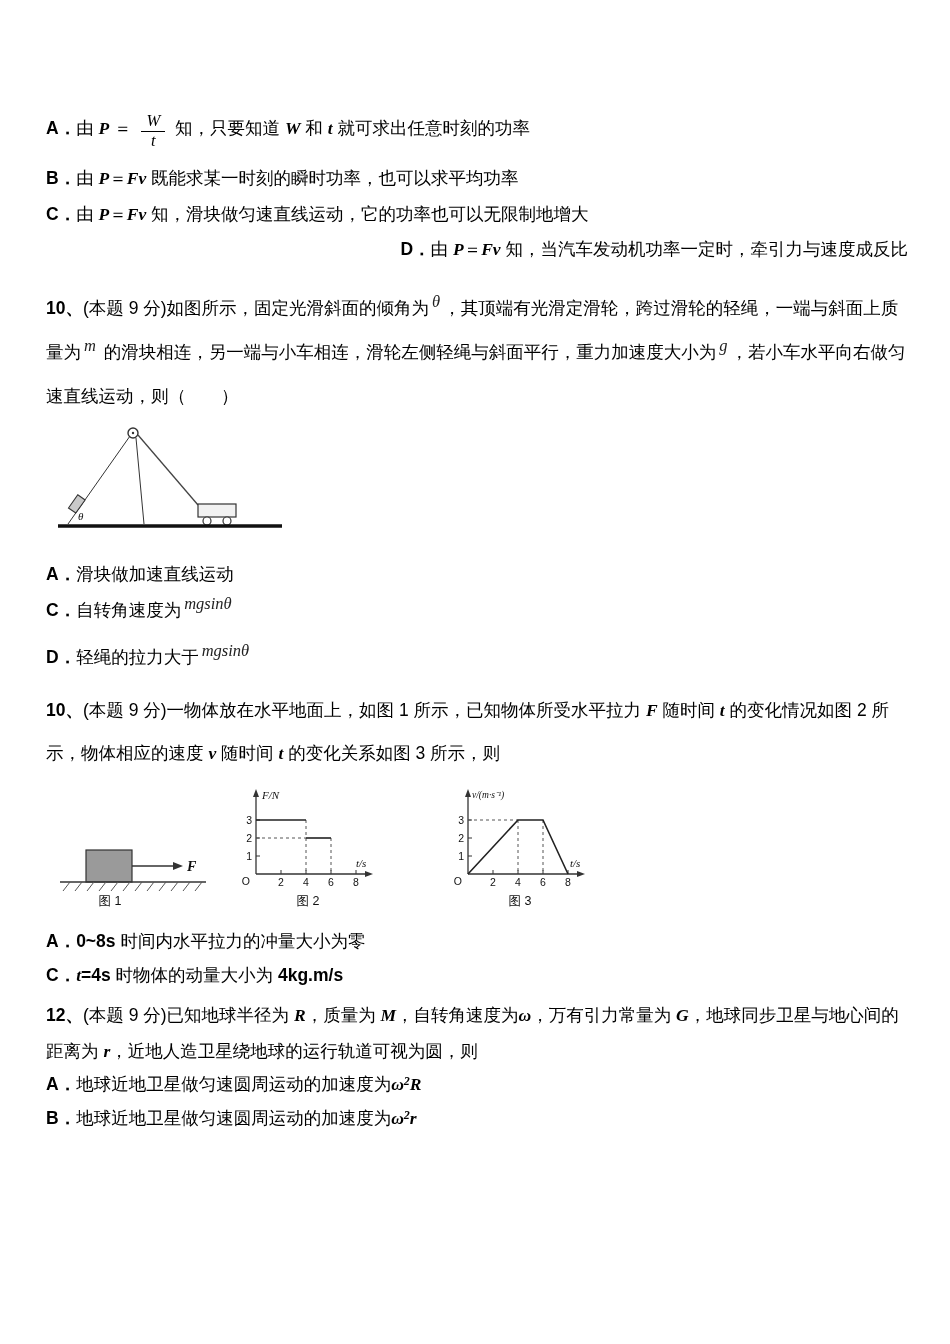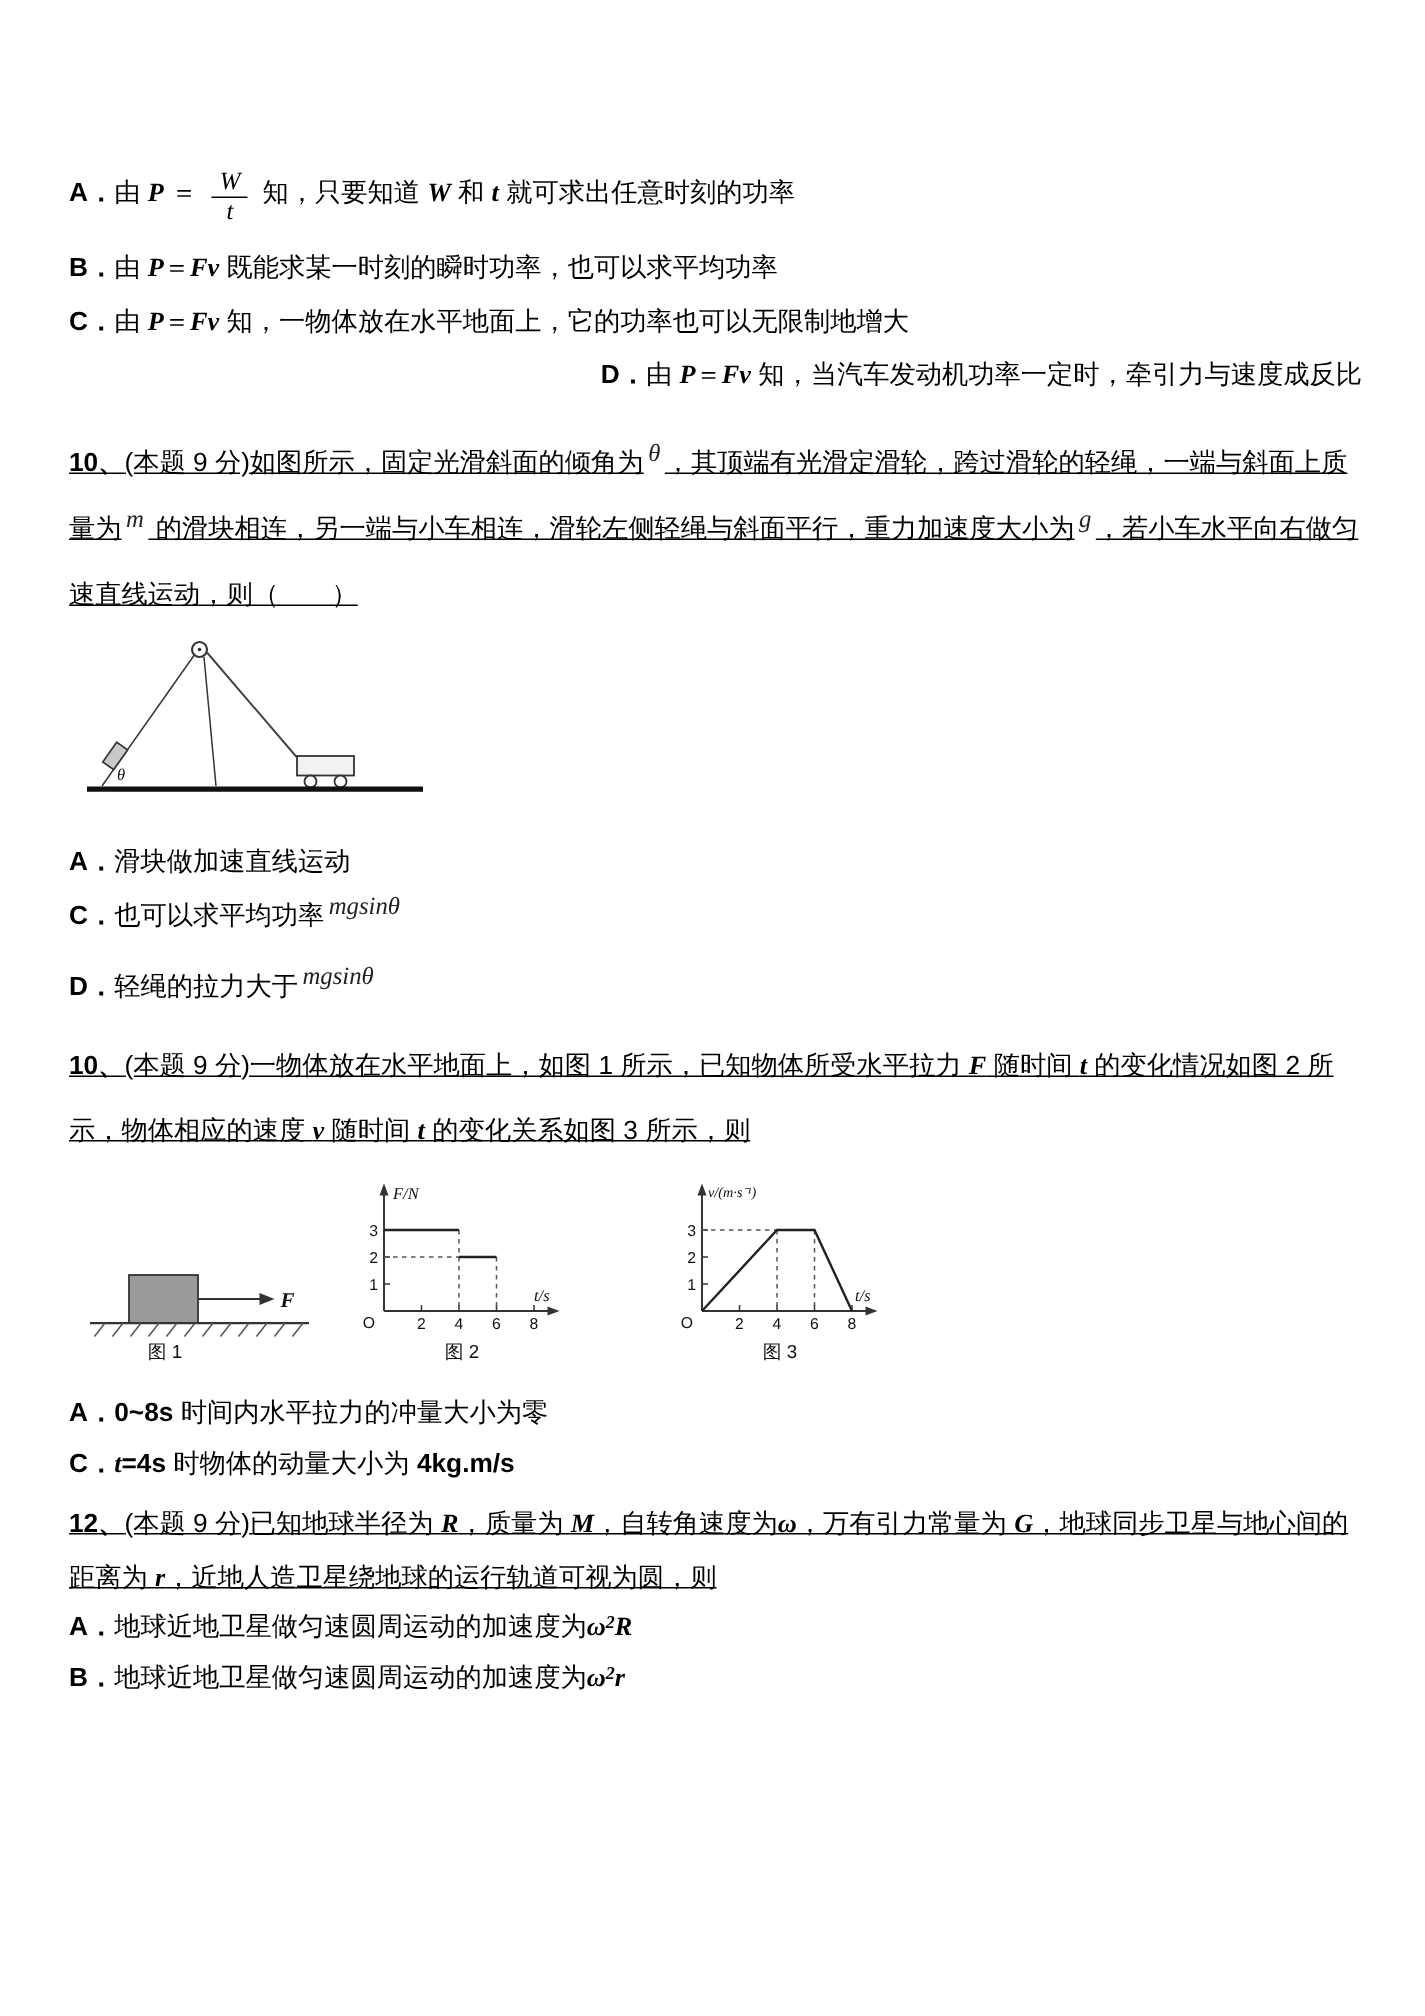--- a/index.html
+++ b/index.html
@@ -6,21 +6,21 @@
   .page{width:950px;height:1344px;background:#fff;color:#000;overflow:hidden;
     font-family:"Liberation Sans","DejaVu Sans",sans-serif;font-size:17.5px;
     padding:96px 42px 0 46px;box-sizing:border-box;margin-top:16px;}
   p{margin:0;}
   .opt{line-height:1.3;margin-bottom:13px;}
   .opt-sm{margin-bottom:11px;}
   .opt-frac{margin-bottom:16px;}
   .mb-lg{margin-bottom:26px;text-align:right;}
   .mt-sm{margin-top:10px;}
   .mt-md{margin-top:24px;margin-bottom:20px;}
-  .stem{line-height:2.5;text-decoration:underline;}
+  .stem{line-height:2.5;}
   .stem-tight{line-height:2.05;margin-bottom:4px;}
   .figwrap{margin:4px 0 14px 10px;}
   .figrow{display:flex;align-items:flex-end;margin:6px 0 22px 10px;}
   .f1{margin-right:12px;}
   .f2{margin-right:62px;}
   .sg-t{}
   .sg-b{font-weight:700;}
   .sg-v{font-family:"Liberation Serif","DejaVu Serif",serif;font-style:italic;font-weight:700;}
   .sg-mr{font-family:"Liberation Serif","DejaVu Serif",serif;font-style:italic;display:inline-block;
     transform:translateY(-7px);padding:0 3px;font-size:16.5px;color:#222;}
@@ -52,21 +52,21 @@
   svg .pulley{fill:#fff;stroke:#333;stroke-width:1.4;}
 </style>
 </head>
 <body>
 
 <div class="page">
 
   <section>
     <p class="opt opt-frac"><span class="sg-b">A．</span><span class="sg-t">由 </span><span class="sg-v">P</span><span class="sg-t"> ＝ </span><span class="frac"><span class="num">W</span><span class="den">t</span></span><span class="sg-t"> 知，只要知道 </span><span class="sg-v">W</span><span class="sg-t"> 和 </span><span class="sg-v">t</span><span class="sg-t"> 就可求出任意时刻的功率</span></p>
     <p class="opt"><span class="sg-b">B．</span><span class="sg-t">由 </span><span class="sg-v">P</span><span class="sg-t">＝</span><span class="sg-v">Fv</span><span class="sg-t"> 既能求某一时刻的瞬时功率，也可以求平均功率</span></p>
-    <p class="opt"><span class="sg-b">C．</span><span class="sg-t">由 </span><span class="sg-v">P</span><span class="sg-t">＝</span><span class="sg-v">Fv</span><span class="sg-t"> 知，一物体放在水平地面上，它的功率也可以无限制地增大</span></p>
+    <p class="opt"><span class="sg-b">C．</span><span class="sg-t">由 </span><span class="sg-v">P</span><span class="sg-t">＝</span><span class="sg-v">Fv</span><span class="sg-t"> 知，滑块做匀速直线运动，它的功率也可以无限制地增大</span></p>
     <p class="opt mb-lg"><span class="sg-b">D．</span><span class="sg-t">由 </span><span class="sg-v">P</span><span class="sg-t">＝</span><span class="sg-v">Fv</span><span class="sg-t"> 知，当汽车发动机功率一定时，牵引力与速度成反比</span></p>
   </section>
 
   <section>
     <p class="stem"><span class="sg-b">10、</span><span class="sg-t">(本题 9 分)如图所示，固定光滑斜面的倾角为</span><span class="sg-mr">θ</span><span class="sg-t">，其顶端有光滑定滑轮，跨过滑轮的轻绳，一端与斜面上质量为</span><span class="sg-mr">m</span><span class="sg-t"> 的滑块相连，另一端与小车相连，滑轮左侧轻绳与斜面平行，重力加速度大小为</span><span class="sg-mr">g</span><span class="sg-t">，若小车水平向右做匀速直线运动，则（　　）</span></p>
 
     <div class="figwrap">
       <svg viewBox="0 0 230 122" width="230" height="122">
         <line class="thin" x1="74" y1="14" x2="12" y2="102"></line>
         <line class="thin" x1="80" y1="16" x2="88" y2="102"></line>
@@ -76,21 +76,21 @@
         <polygon class="slider" points="19.8,91 29.1,78 21.8,72.8 12.5,86"></polygon>
         <text class="glabel" x="22" y="98">θ</text>
         <rect class="cart" x="142" y="82" width="38" height="13"></rect>
         <circle class="wheel" cx="151" cy="99" r="4"></circle>
         <circle class="wheel" cx="171" cy="99" r="4"></circle>
         <line class="gnd" x1="2" y1="104" x2="226" y2="104"></line>
       </svg>
     </div>
 
     <p class="opt"><span class="sg-b">A．</span><span class="sg-t">滑块做加速直线运动</span></p>
-    <p class="opt mt-sm"><span class="sg-b">C．</span><span class="sg-t">也可以求平均功率</span><span class="sg-mr">mgsinθ</span></p>
+    <p class="opt mt-sm"><span class="sg-b">C．</span><span class="sg-t">自转角速度为</span><span class="sg-mr">mgsinθ</span></p>
     <p class="opt mt-md"><span class="sg-b">D．</span><span class="sg-t">轻绳的拉力大于</span><span class="sg-mr">mgsinθ</span></p>
   </section>
 
   <section>
     <p class="stem"><span class="sg-b">10、</span><span class="sg-t">(本题 9 分)一物体放在水平地面上，如图 1 所示，已知物体所受水平拉力 </span><span class="sg-v">F</span><span class="sg-t"> 随时间 </span><span class="sg-v">t</span><span class="sg-t"> 的变化情况如图 2 所示，物体相应的速度 </span><span class="sg-v">v</span><span class="sg-t"> 随时间 </span><span class="sg-v">t</span><span class="sg-t"> 的变化关系如图 3 所示，则</span></p>
 
     <div class="figrow">
 
       <svg class="f1" viewBox="0 0 160 72" width="160" height="72">
         <rect class="blockfill" x="30" y="14" width="46" height="32"></rect>

